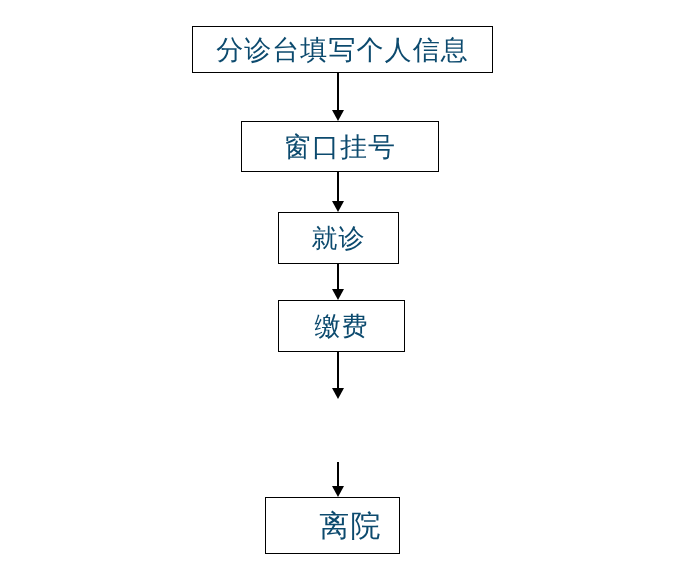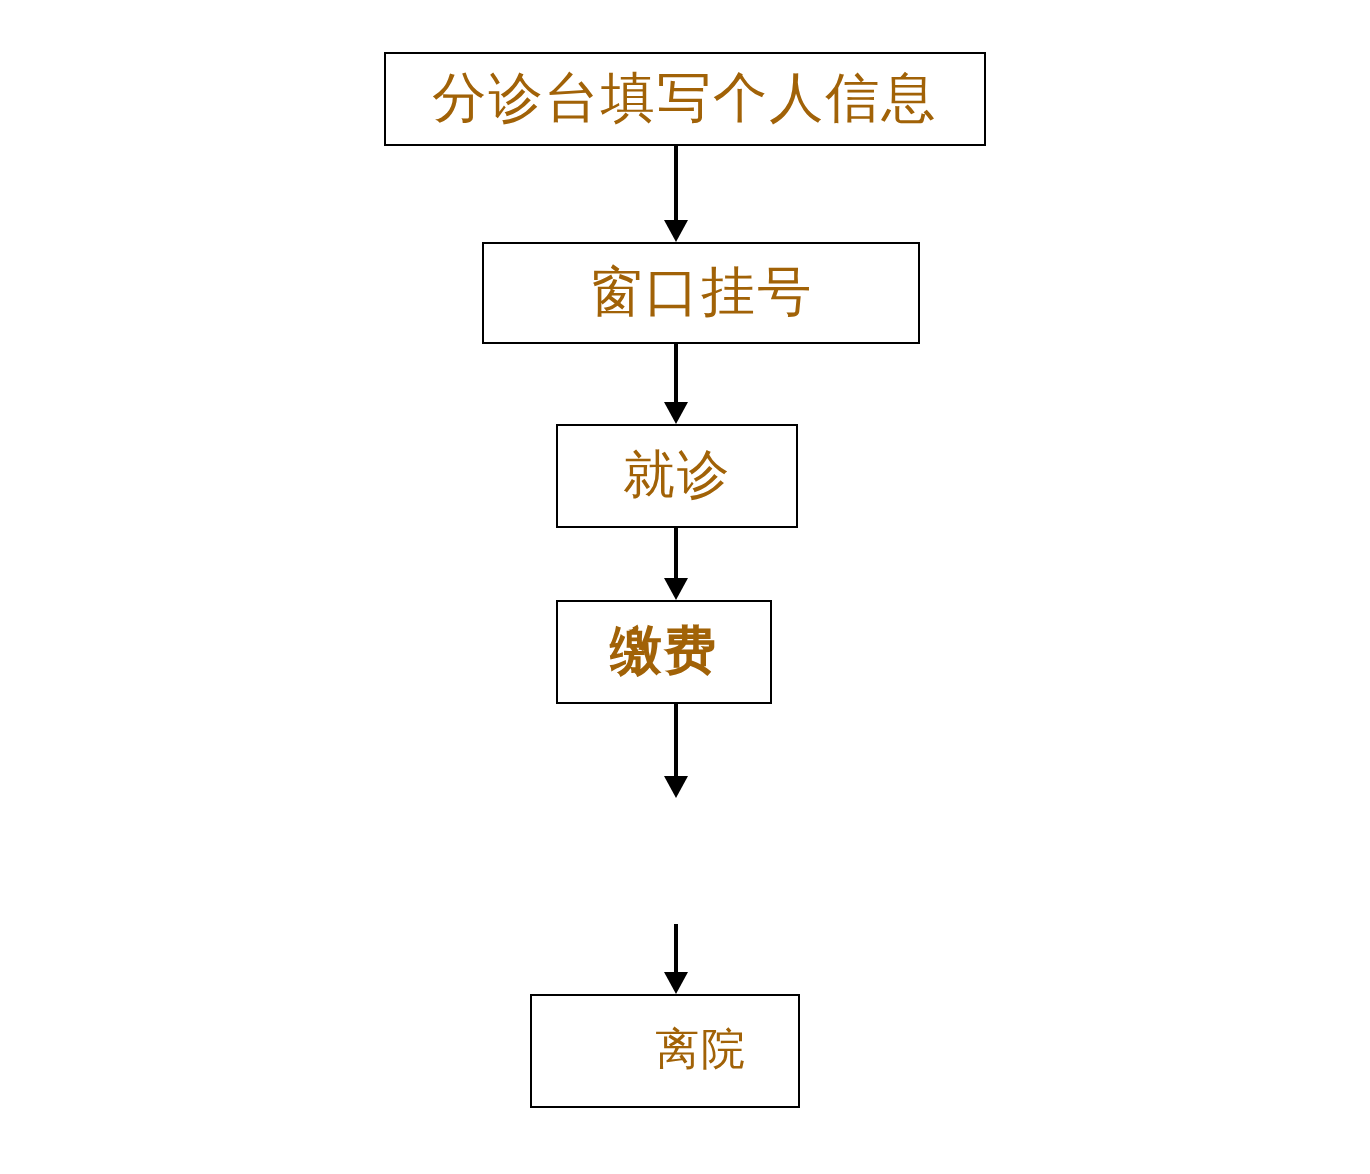--- a/index.html
+++ b/index.html
@@ -32,37 +32,37 @@
     align-items: center;
     justify-content: center;
     color: #000000;
     white-space: nowrap;
   }
 
   .node-label {
     display: block;
     line-height: 1;
     letter-spacing: 0.04em;
-    color: #a16207;
+    color: #0c4a6e;
   }
 
   
   #node-triage      { left: 192px; top: 26px;  width: 301px; height: 47px; }
-  #node-register    { left: 241px; top: 121px; width: 219px; height: 51px; text-align: right; }
+  #node-register    { left: 241px; top: 121px; width: 198px; height: 51px; text-align: right; }
   #node-consult     { left: 278px; top: 212px; width: 121px; height: 52px; align-items: center; }
-  #node-payment     { left: 278px; top: 300px; width: 108px; height: 52px; font-weight: bold; }
+  #node-payment     { left: 278px; top: 300px; width: 127px; height: 52px; }
   #node-tests       { left: 206px; top: 399px; width: 279px; height: 63px; }
   #node-discharge   { left: 265px; top: 497px; width: 135px; height: 57px; }
 
   #node-triage    .node-label { font-size: 27px; }
   #node-register  .node-label { font-size: 27px; }
   #node-consult   .node-label { font-size: 26px; }
   #node-payment   .node-label { font-size: 26px; }
   #node-tests     .node-label { font-size: 28px; }
-  #node-discharge .node-label { font-size: 22px; margin-left: 36px; }
+  #node-discharge .node-label { font-size: 30px; margin-left: 36px; }
 
   
   .connector {
     position: absolute;
     width: 16px;
     margin-left: -8px;
   }
   .connector .stem {
     position: absolute;
     left: 50%;

